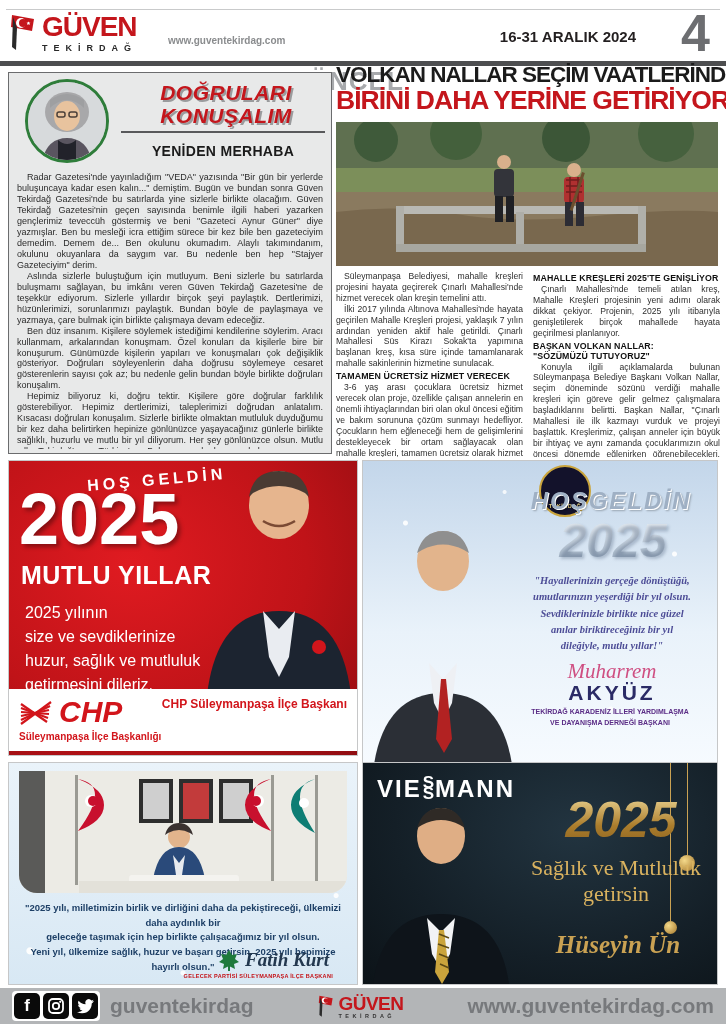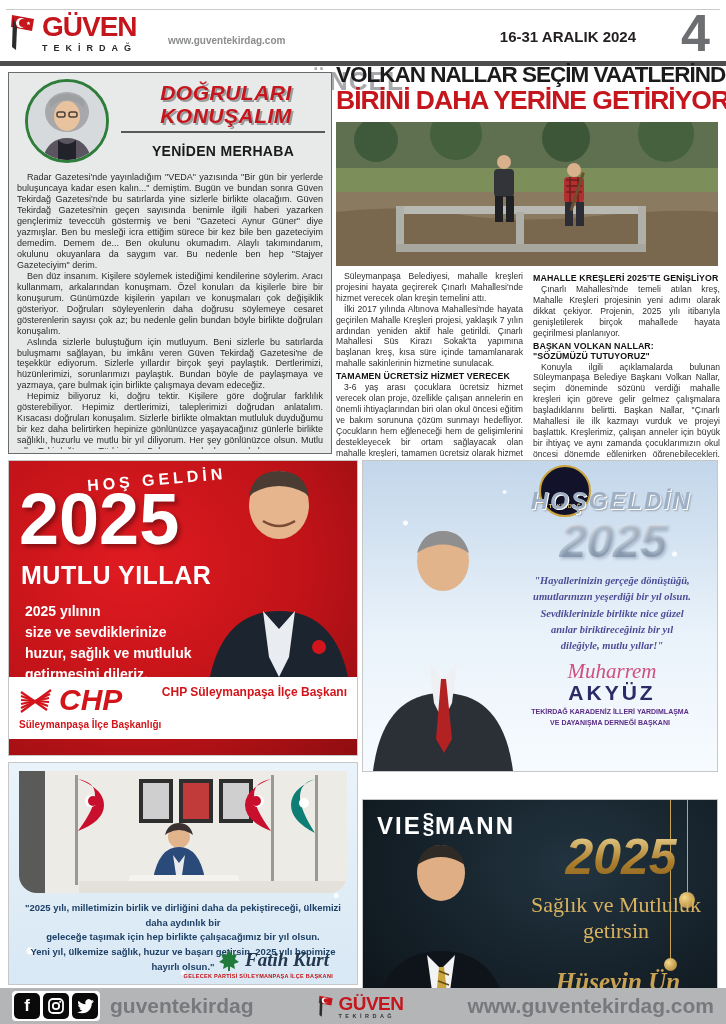--- a/index.html
+++ b/index.html
@@ -44,23 +44,23 @@
   .acol h4 { font-size:8.8px; font-weight:900; color:#101010; margin:2px 0 1px 0; letter-spacing:0.1px; }
 
   
   .ad { position:absolute; overflow:hidden; border:1px solid #c6c7c8; }
 
   
   .ad-chp { left:8px; top:460px; width:350px; height:296px; background:radial-gradient(ellipse at 35% 35%, #e01b21 0%, #c01318 55%, #8f0d11 100%); }
   .chp-greeting { position:absolute; left:78px; top:10px; color:#ffffff; font-weight:800; font-size:16px; letter-spacing:4px; transform:rotate(-5deg); }
   .chp-year { position:absolute; left:10px; top:22px; color:#ffffff; font-weight:900; font-size:72px; line-height:1; text-shadow:3px 3px 4px rgba(0,0,0,0.35); }
   .chp-headline { position:absolute; left:12px; top:100px; color:#ffffff; font-weight:900; font-size:25px; letter-spacing:0.5px; }
-  .chp-message { position:absolute; left:16px; top:140px; color:#ffffff; font-size:14px; line-height:1.5; font-weight:700; }
+  .chp-message { position:absolute; left:16px; top:140px; color:#ffffff; font-size:16px; line-height:1.5; font-weight:400; }
   .chp-man { position:absolute; right:0; top:0; width:170px; height:234px; }
-  .chp-strip { position:absolute; left:0; right:0; bottom:16px; height:62px; background:#ffffff;margin-top:40px; }
+  .chp-strip { position:absolute; left:0; right:0; bottom:4px; height:62px; background:#ffffff;margin-top:40px; }
   .chp-logo-block { position:absolute; left:10px; top:8px; display:flex; align-items:center; gap:6px; }
   .chp-logo-word { font-size:30px; font-weight:900; font-style:italic; color:#d2151b; line-height:1; }
   .chp-org { position:absolute; left:10px; top:42px; font-size:10px; font-weight:800; color:#d2151b; }
   .chp-person { position:absolute; right:10px; top:8px; text-align:right; }
   .chp-person-name { font-size:21px; font-weight:900; color:#d2151b; line-height:1.1; }
   .chp-person-title { font-size:12px; font-weight:800; color:#d2151b; }
 
   
   .ad-akyuz { left:362px; top:460px; width:356px; height:312px;
     background:
@@ -86,21 +86,21 @@
       radial-gradient(circle at 94% 60%, rgba(255,255,255,0.9) 0 2px, transparent 3px),
       radial-gradient(circle at 50% 95%, rgba(255,255,255,0.85) 0 2px, transparent 3px),
       linear-gradient(180deg,#eaf3fa 0%, #d8e8f4 100%); }
   .gk-photo { position:absolute; left:10px; right:10px; top:8px; height:122px; border-radius:0 0 18px 18px; overflow:hidden; background:#e8e5df; }
   .gk-message { position:absolute; left:8px; right:8px; top:138px; text-align:center; font-size:9.5px; font-weight:800; color:#1d3f66; line-height:1.55; }
   .gk-sign-row { position:absolute; right:28px; top:186px; display:flex; align-items:center; gap:6px; }
   .gk-signature { font-family:"Liberation Serif", serif; font-style:italic; font-size:19px; font-weight:700; color:#23384f; }
   .gk-sign-title { position:absolute; right:24px; top:210px; font-size:5.5px; font-weight:800; color:#c40d12; letter-spacing:0.3px; }
 
   
-  .ad-viessmann { left:362px; top:799px; width:356px; height:223px; background:radial-gradient(ellipse at 60% 30%, #223440 0%, #141f27 60%, #0c1318 100%); }
+  .ad-viessmann { left:362px; top:762px; width:356px; height:223px; background:radial-gradient(ellipse at 60% 30%, #223440 0%, #141f27 60%, #0c1318 100%); }
   .vi-logo { position:absolute; left:14px; top:12px; display:flex; align-items:center; color:#ffffff; font-weight:800; font-size:24px; letter-spacing:2px; }
   .vi-ss { display:flex; flex-direction:column; line-height:0.62; font-size:17px; letter-spacing:0; margin:0 1px; }
   .vi-year { position:absolute; left:168px; top:28px; width:180px; text-align:center; font-size:50px; font-weight:900; font-style:italic; background:linear-gradient(180deg,#f3dfa0,#ab7d2c 60%,#8a6120); -webkit-background-clip:text; background-clip:text; color:transparent; }
   .vi-msg1 { position:absolute; left:150px; top:92px; width:206px; text-align:center; font-family:"Liberation Serif", serif; font-size:22px; color:#d9b25f; }
   .vi-msg2 { position:absolute; left:150px; top:118px; width:206px; text-align:center; font-family:"Liberation Serif", serif; font-size:22px; color:#d9b25f; }
   .vi-sign { position:absolute; left:160px; top:168px; width:190px; text-align:center; font-family:"Liberation Serif", serif; font-style:italic; font-weight:700; font-size:25px; color:#caa253; }
   .vi-man { position:absolute; left:0; bottom:0; width:150px; height:182px; }
   .vi-bauble { position:absolute; border-radius:50%; background:radial-gradient(circle at 35% 35%, #f4d98a, #a3752a); }
   .vi-bauble.b1 { right:22px; top:92px; width:16px; height:16px; }
   .vi-bauble.b2 { right:40px; top:158px; width:13px; height:13px; }
@@ -160,22 +160,22 @@
       </svg>
     </div>
     <div class="column-title">
       <span>DOĞRULARI</span><br>
       <span>KONUŞALIM</span>
     </div>
     <div class="col-divider"></div>
     <div class="col-headline">YENİDEN MERHABA</div>
     <div class="col-body">
       <p>Radar Gazetesi'nde yayınladığım "VEDA" yazısında "Bir gün bir yerlerde buluşuncaya kadar esen kalın..." demiştim. Bugün ve bundan sonra Güven Tekirdağ Gazetesi'nde bu satırlarda yine sizlerle birlikte olacağım. Güven Tekirdağ Gazetesi'nin geçen sayısında benimle ilgili haberi yazarken gençlerimiz teveccüh göstermiş ve beni "Gazeteci Aynur Güner" diye yazmışlar. Ben bu mesleği icra ettiğim sürece bir kez bile ben gazeteciyim demedim. Demem de... Ben okulunu okumadım. Alaylı takımındanım, okulunu okuyanlara da saygım var. Bu nedenle ben hep "Stajyer Gazeteciyim" derim.</p>
+      <p>Aslında sizlerle buluştuğum için mutluyum. Beni sizlerle bu satırlarda buluşmamı sağlayan, bu imkânı veren Güven Tekirdağ Gazetesi'ne de teşekkür ediyorum. Sizlerle yıllardır birçok şeyi paylaştık. Dertlerimizi, hüzünlerimizi, sorunlarımızı paylaştık. Bundan böyle de paylaşmaya ve yazmaya, çare bulmak için birlikte çalışmaya devam edeceğiz.</p>
       <p>Ben düz insanım. Kişilere söylemek istediğimi kendilerine söylerim. Aracı kullanmam, arkalarından konuşmam. Özel konuları da kişilerle bire bir konuşurum. Günümüzde kişilerin yapıları ve konuşmaları çok değişiklik gösteriyor. Doğruları söyleyenlerin daha doğrusu söylemeye cesaret gösterenlerin sayısı çok az; bu nedenle gelin bundan böyle birlikte doğruları konuşalım.</p>
-      <p>Aslında sizlerle buluştuğum için mutluyum. Beni sizlerle bu satırlarda buluşmamı sağlayan, bu imkânı veren Güven Tekirdağ Gazetesi'ne de teşekkür ediyorum. Sizlerle yıllardır birçok şeyi paylaştık. Dertlerimizi, hüzünlerimizi, sorunlarımızı paylaştık. Bundan böyle de paylaşmaya ve yazmaya, çare bulmak için birlikte çalışmaya devam edeceğiz.</p>
       <p>Hepimiz biliyoruz ki, doğru tektir. Kişilere göre doğrular farklılık gösterebiliyor. Hepimiz dertlerimizi, taleplerimizi doğrudan anlatalım. Kısacası doğruları konuşalım. Sizlerle birlikte olmaktan mutluluk duyduğumu bir kez daha belirtirken hepinize gönlünüzce yaşayacağınız günlerle birlikte sağlıklı, huzurlu ve mutlu bir yıl diliyorum. Her şey gönlünüzce olsun. Mutlu yıllar Tekirdağ'ım ve Türkiye'm... Buluşuncaya kadar esen kalın...</p>
     </div>
   </section>
 
   <div class="headline">
     <div class="l1">VOLKAN NALLAR SEÇİM VAATLERİNDEN</div>
     <div class="l2">BİRİNİ DAHA YERİNE GETİRİYOR</div>
   </div>
   <div class="article-photo">
     <svg width="382" height="144" viewBox="0 0 382 144" preserveAspectRatio="none">

